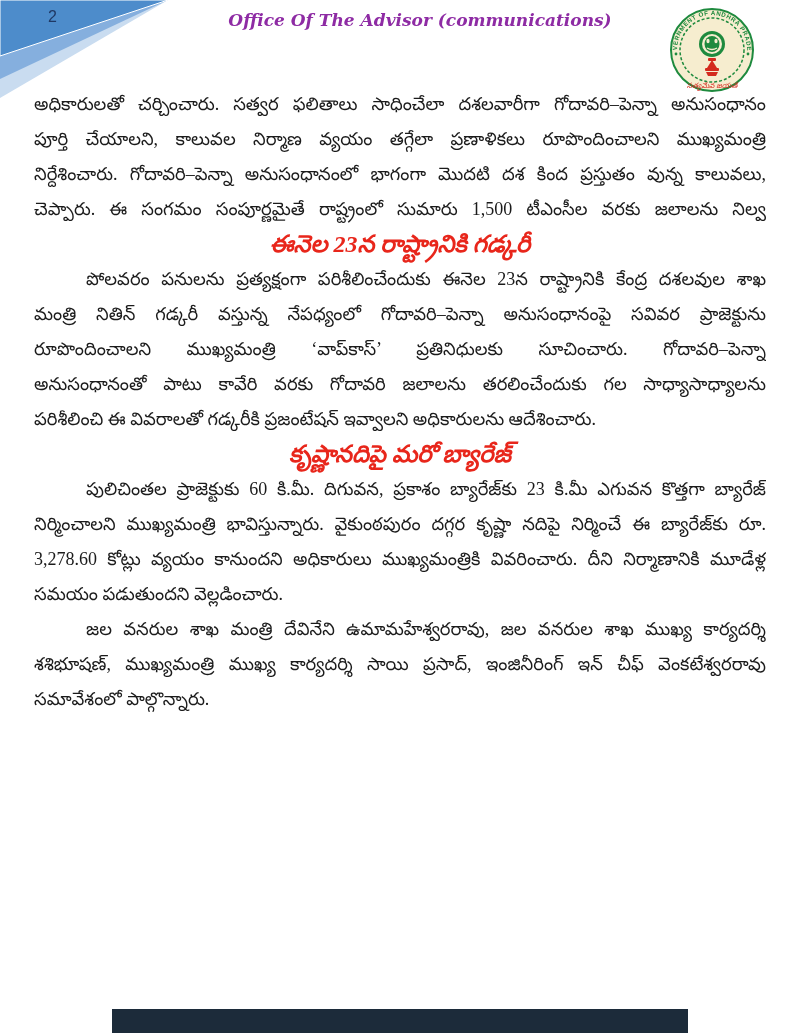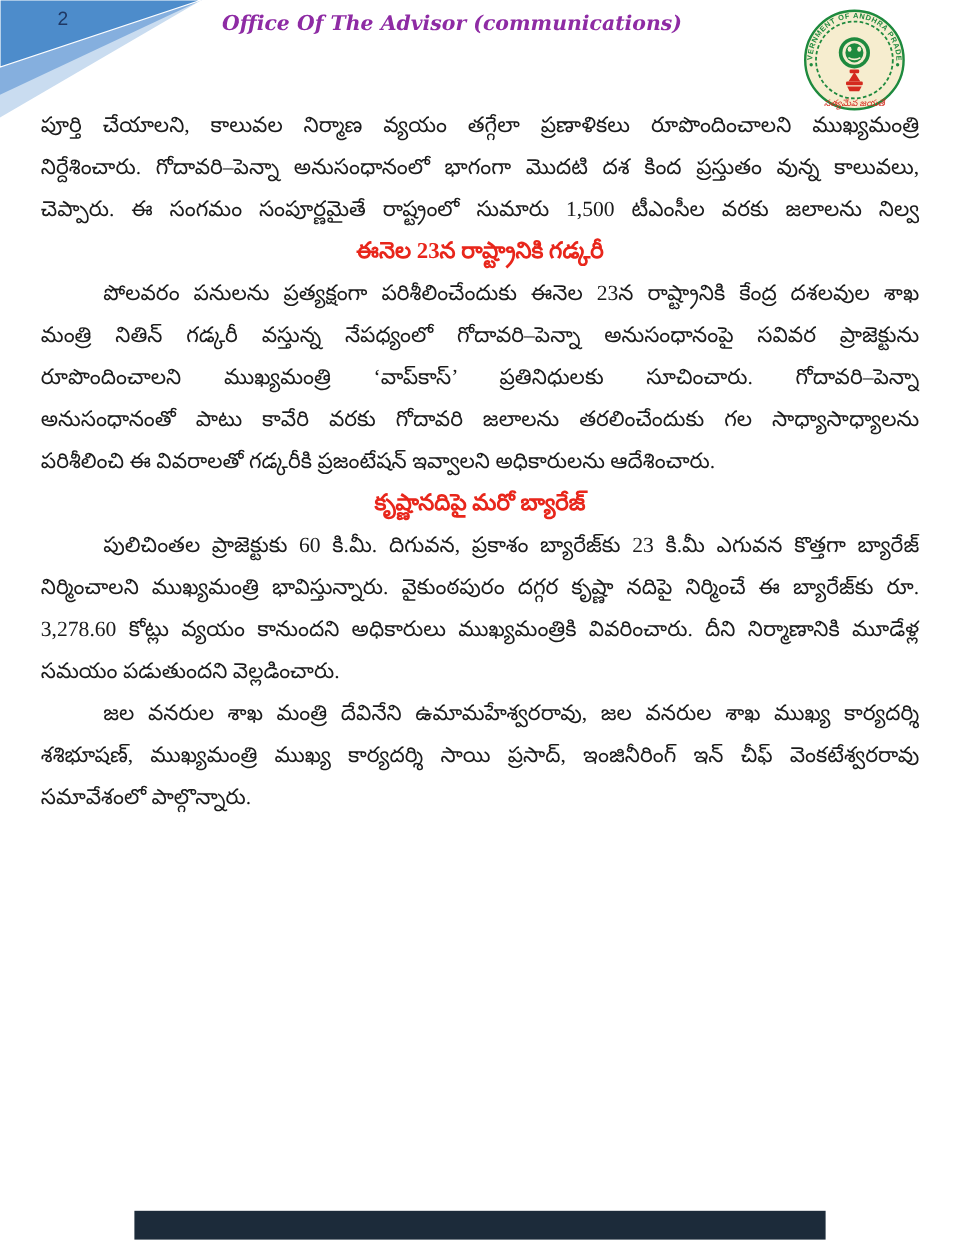--- a/index.html
+++ b/index.html
@@ -12,20 +12,21 @@
   }
   
   .corner-svg{position:absolute;top:0;left:0;}
   .page-number{
     position:absolute;top:8px;left:48px;
     font-family:"Liberation Sans",sans-serif;
     font-size:16px;color:#1f3864;font-weight:400;
   }
   .header-text{
     position:absolute;top:6px;left:185px;width:470px;
+    text-align:center;
     color:#8e2ba4;
     font-family:"DejaVu Serif",cursive,serif;
     font-style:italic;
     font-weight:700;
     font-size:17px;line-height:28px;
   }
   .emblem{position:absolute;top:6px;left:668px;}
   
   .doc-body{
     position:absolute;top:87px;left:34px;width:732px;
@@ -46,21 +47,22 @@
     text-align-last:left;
   }
   .bline.indent{text-indent:52px;}
   .heading{
     height:35px;line-height:35px;
     text-align:center;
     -moz-text-align-last:center;
     text-align-last:center;
     color:#e8261b;
     font-weight:700;
-    font-size:19px;
+    font-size:24px;
+    font-style:italic;
   }
   
   .footer-bar{
     position:absolute;
     left:112px;top:1009px;
     width:576px;height:24px;
     background:#1c2b3a;
   }
 </style>
 </head>
@@ -105,20 +107,21 @@
       <path d="M 44 54 l -5 8 h 10 z"></path>
       <rect x="37" y="62" width="14" height="3" rx="1"></rect>
       <path d="M 38 66 h 12 l -2 4 h -8 z"></path>
     </g>
 
     <text x="44" y="82" text-anchor="middle" font-size="7.5" fill="#d42a1e" font-family="Liberation Serif, serif" font-style="italic">సత్యమేవ జయతే</text>
   </svg>
 
   <main class="doc-body">
 
+    <div class="bline">అధికారులతో చర్చించారు. సత్వర ఫలితాలు సాధించేలా దశలవారీగా గోదావరి–పెన్నా అనుసంధానం</div>
     <div class="bline">పూర్తి చేయాలని, కాలువల నిర్మాణ వ్యయం తగ్గేలా ప్రణాళికలు రూపొందించాలని ముఖ్యమంత్రి</div>
     <div class="bline">నిర్దేశించారు. గోదావరి–పెన్నా అనుసంధానంలో భాగంగా మొదటి దశ కింద ప్రస్తుతం వున్న కాలువలు,</div>
     <div class="bline">చెప్పారు. ఈ సంగమం సంపూర్ణమైతే రాష్ట్రంలో సుమారు 1,500 టీఎంసీల వరకు జలాలను నిల్వ</div>
 
     <div class="heading">ఈనెల 23న రాష్ట్రానికి గడ్కరీ</div>
 
     <div class="bline indent">పోలవరం పనులను ప్రత్యక్షంగా పరిశీలించేందుకు ఈనెల 23న రాష్ట్రానికి కేంద్ర దశలవుల శాఖ</div>
     <div class="bline">మంత్రి నితిన్ గడ్కరీ వస్తున్న నేపధ్యంలో గోదావరి–పెన్నా అనుసంధానంపై సవివర ప్రాజెక్టును</div>
     <div class="bline">రూపొందించాలని ముఖ్యమంత్రి ‘వాప్‌కాస్’ ప్రతినిధులకు సూచించారు. గోదావరి–పెన్నా</div>
     <div class="bline">అనుసంధానంతో పాటు కావేరి వరకు గోదావరి జలాలను తరలించేందుకు గల సాధ్యాసాధ్యాలను</div>

